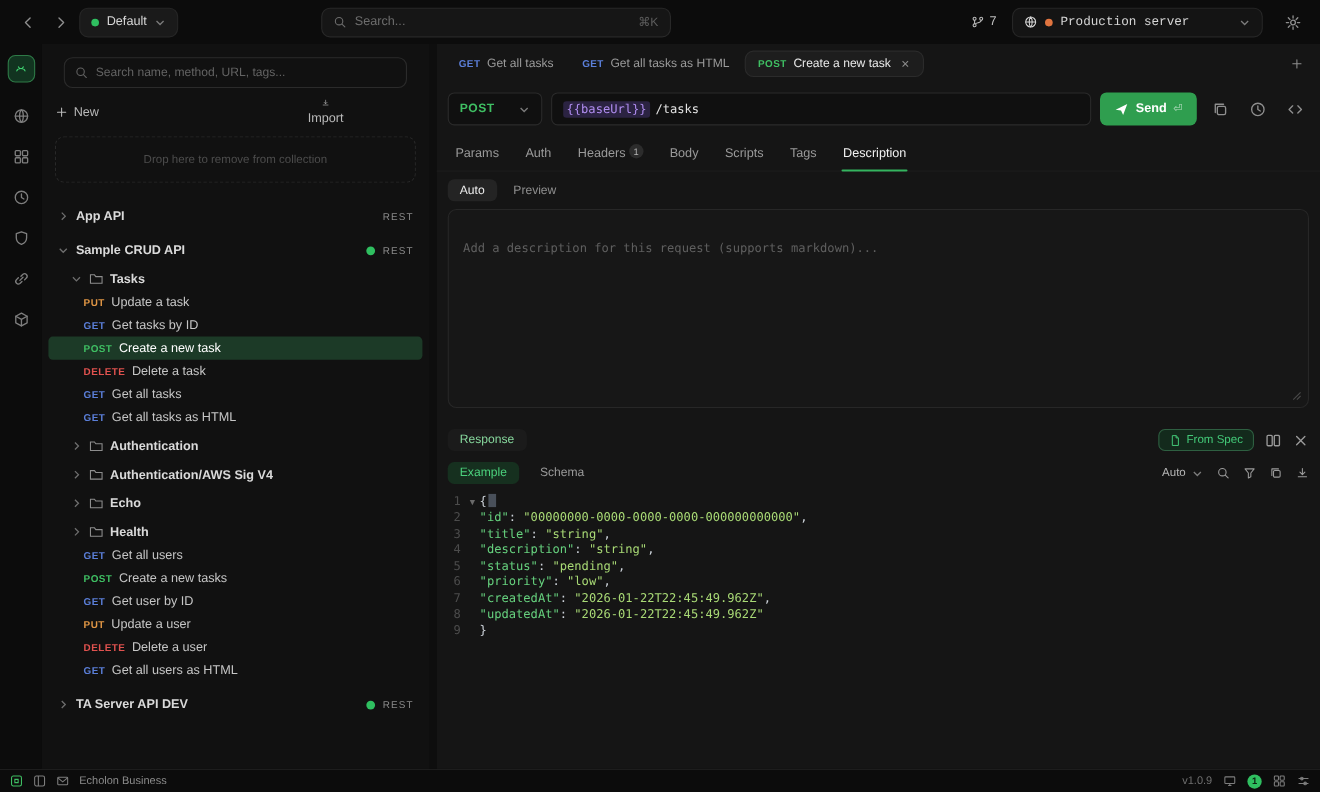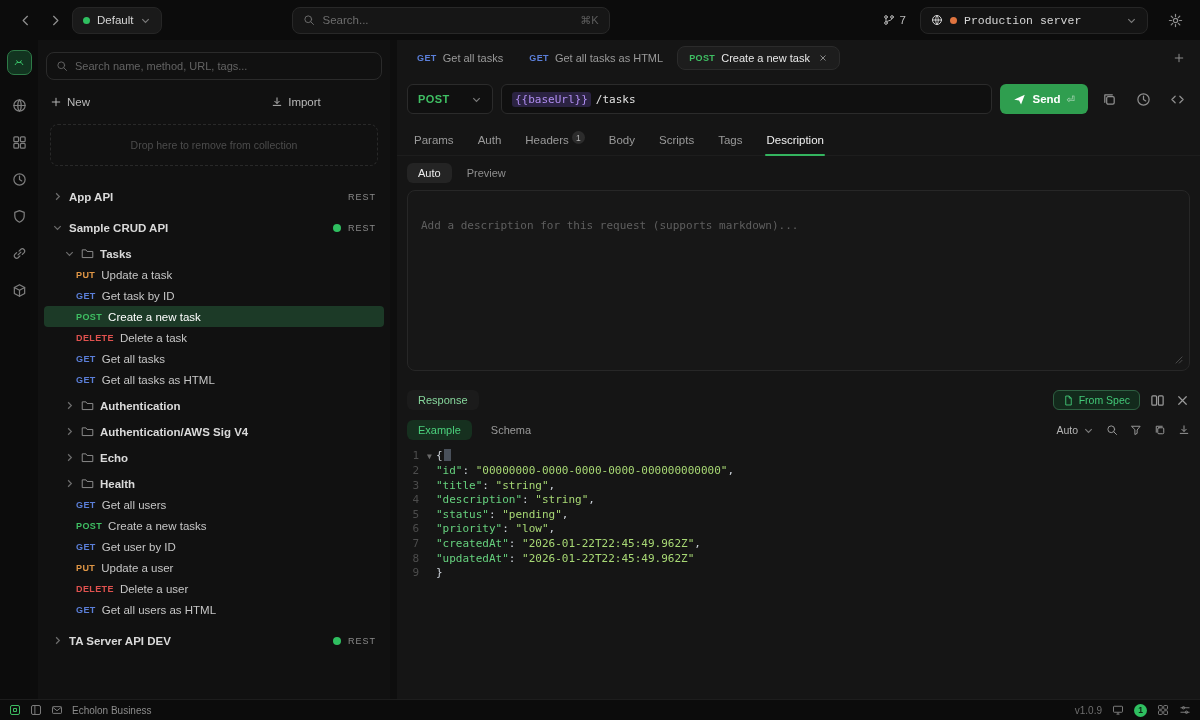--- a/index.html
+++ b/index.html
@@ -35,26 +35,26 @@
   .app-body { flex:1; display:flex; min-height:0; }
 
   
   .rail { flex:0 0 38px; display:flex; flex-direction:column; align-items:center; padding-top:10px; gap:11px; background:#0c0c0c; }
   .logo { width:25px; height:25px; border-radius:7px; background:#123420; border:1px solid #2e7a47;
     display:flex; align-items:center; justify-content:center; color:#3fd471; cursor:pointer; margin-bottom:6px; }
   .rail .icon-btn { color:#7e7e7e; }
 
   
   .sidebar { flex:0 0 352px; display:flex; flex-direction:column; background:#111111; padding-top:12px; min-height:0; }
-  .sb-search { margin:0 8px; height:28px; display:flex; align-items:center; gap:7px; padding:0 9px;
+  .sb-search { margin:0 20px; height:28px; display:flex; align-items:center; gap:7px; padding:0 9px;
     border:1px solid #2b2b2b; border-radius:8px; color:#636363; font-size:11px; cursor:text; }
   .sb-actions { margin:10px 12px 0; display:flex; height:24px; }
   .sb-actions button { flex:1; display:flex; align-items:center; gap:5px; background:none; border:none;
     color:#b9b9b9; font-size:11.5px; cursor:pointer; }
-  .sb-actions button:last-child { justify-content:center; }
+  .sb-actions button:last-child { justify-content:flex-start;flex-direction:column; }
   .dropzone { margin:10px 12px; height:42px; border:1px dashed #292929; border-radius:8px;
     display:flex; align-items:center; justify-content:center; color:#4c4c4c; font-size:10.5px; }
   .tree { flex:1; overflow:hidden; padding-bottom:4px; }
   .trow { display:flex; align-items:center; gap:6px; height:21px; margin:0 6px; padding-right:8px;
     border-radius:4px; cursor:pointer; }
   .t-collection { margin-top:10px; padding-left:8px; }
   .t-folder { margin-top:5px; padding-left:20px; }
   .t-request { padding-left:32px; }
   .trow .cv { color:#6e6e6e; flex:0 0 11px; }
   .fi { width:13px; height:13px; color:#8d8d8d; stroke-width:1.2; fill:none; stroke:currentColor; }
@@ -311,21 +311,21 @@
               <path d="M1.5 3.5h4.5L7.5 5.5h7v7.5h-13z"></path>
             </svg>
             <span class="tlabel">Tasks</span>
           </div>
           <div class="trow t-request">
             <span class="meth m-put">PUT</span>
             <span class="tlabel">Update a task</span>
           </div>
           <div class="trow t-request">
             <span class="meth m-get">GET</span>
-            <span class="tlabel">Get task by ID</span>
+            <span class="tlabel">Get tasks by ID</span>
           </div>
           <div class="trow t-request sel">
             <span class="meth m-post">POST</span>
             <span class="tlabel">Create a new task</span>
           </div>
           <div class="trow t-request">
             <span class="meth m-del">DELETE</span>
             <span class="tlabel">Delete a task</span>
           </div>
           <div class="trow t-request">

